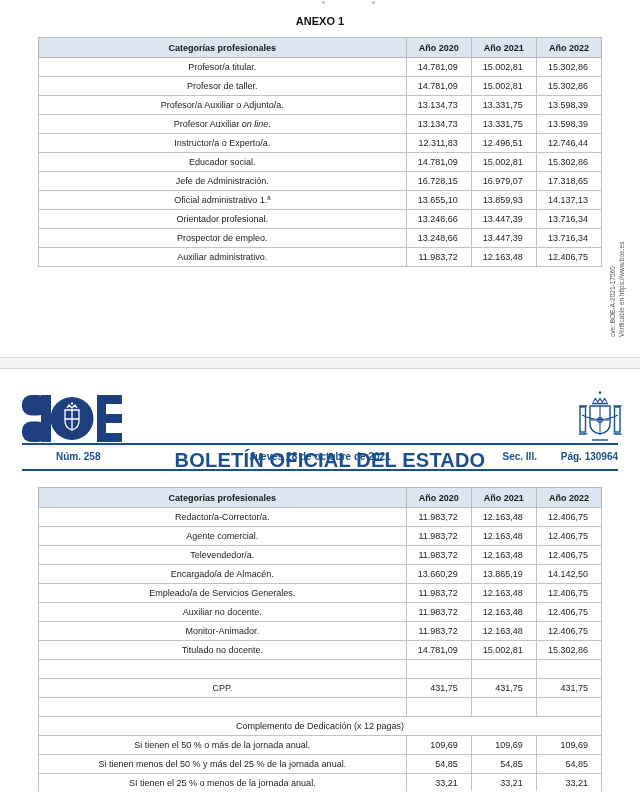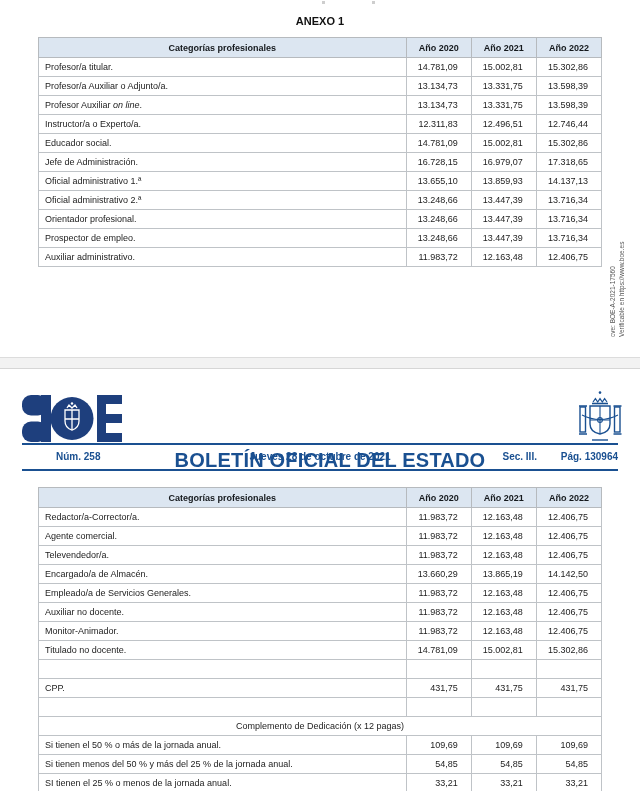--- a/index.html
+++ b/index.html
@@ -13,21 +13,21 @@
     font-size:11px;font-weight:bold;color:#111;}
 
   
   table.doc-table{position:absolute;left:38px;width:564px;border-collapse:collapse;
     table-layout:fixed;font-size:9px;color:#1c1c1c;background:#fff;
     border:1px solid #9da1a5;}
   table.doc-table th{background:#dce6f1;font-weight:bold;text-align:center;
     height:19px;border:1px solid #b6babe;color:#14181c;padding:0 4px;}
   table.doc-table td{height:18px;border:1px solid #bfc3c7;padding:0 6px;
     vertical-align:middle;background:#fff;}
-  table.doc-table td.cat{text-align:left;}
+  table.doc-table td.cat{text-align:center;}
   table.doc-table td.val{text-align:right;padding-right:13px;}
   table.doc-table td.section-cell{text-align:center;}
   table.doc-table col.c0{width:367px;}
   table.doc-table col.cy{width:65px;}
   #table-1{top:37px;}
   #table-2{top:487px;}
 
   
   .cve-vertical{position:absolute;left:512px;top:222px;width:212px;height:18px;
     transform:rotate(-90deg);transform-origin:center center;
@@ -79,20 +79,26 @@
         </tr>
       </thead>
       <tbody>
         <tr>
           <td class="cat">Profesor/a titular.</td>
           <td class="val">14.781,09</td>
           <td class="val">15.002,81</td>
           <td class="val">15.302,86</td>
         </tr>
         <tr>
+          <td class="cat">Profesor de taller.</td>
+          <td class="val">14.781,09</td>
+          <td class="val">15.002,81</td>
+          <td class="val">15.302,86</td>
+        </tr>
+        <tr>
           <td class="cat">Profesor/a Auxiliar o Adjunto/a.</td>
           <td class="val">13.134,73</td>
           <td class="val">13.331,75</td>
           <td class="val">13.598,39</td>
         </tr>
         <tr>
           <td class="cat">Profesor Auxiliar <em>on line</em>.</td>
           <td class="val">13.134,73</td>
           <td class="val">13.331,75</td>
           <td class="val">13.598,39</td>
@@ -113,26 +119,20 @@
           <td class="cat">Jefe de Administración.</td>
           <td class="val">16.728,15</td>
           <td class="val">16.979,07</td>
           <td class="val">17.318,65</td>
         </tr>
         <tr>
           <td class="cat">Oficial administrativo 1.ª</td>
           <td class="val">13.655,10</td>
           <td class="val">13.859,93</td>
           <td class="val">14.137,13</td>
-        </tr>
-        <tr>
-          <td class="cat">Oficial administrativo 2.ª</td>
-          <td class="val">13.248,66</td>
-          <td class="val">13.447,39</td>
-          <td class="val">13.716,34</td>
         </tr>
         <tr>
           <td class="cat">Orientador profesional.</td>
           <td class="val">13.248,66</td>
           <td class="val">13.447,39</td>
           <td class="val">13.716,34</td>
         </tr>
         <tr>
           <td class="cat">Prospector de empleo.</td>
           <td class="val">13.248,66</td>

